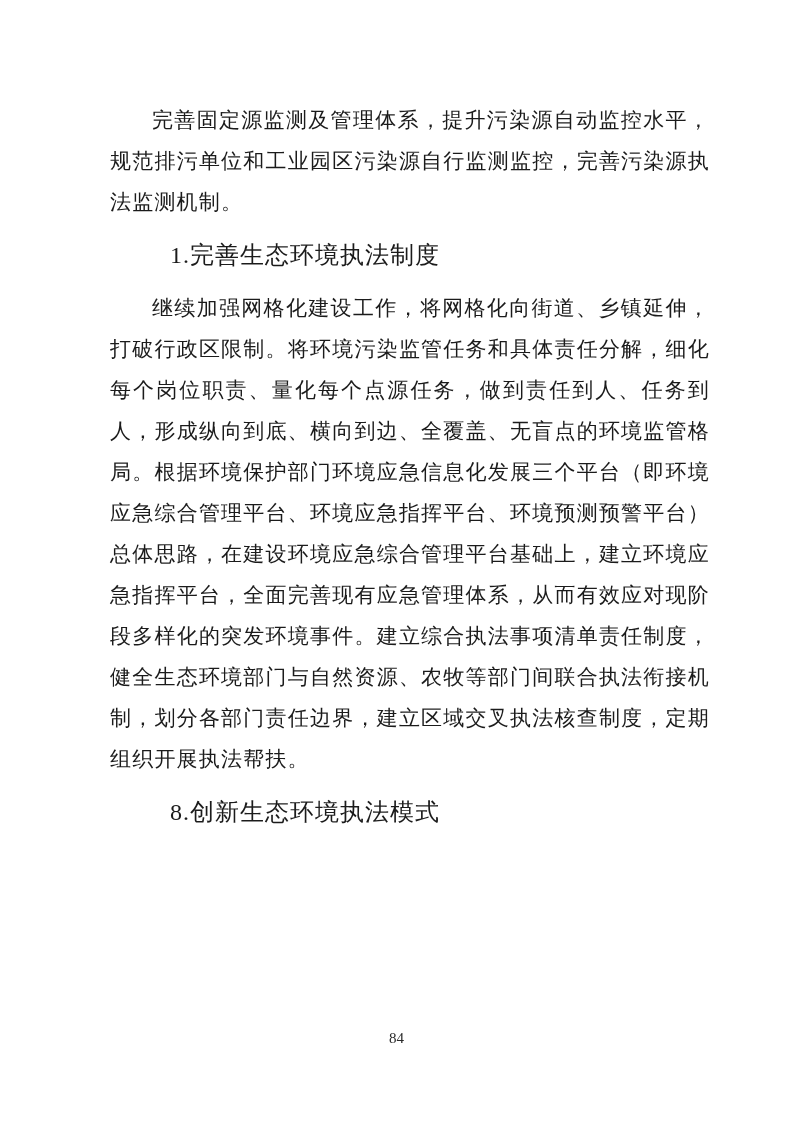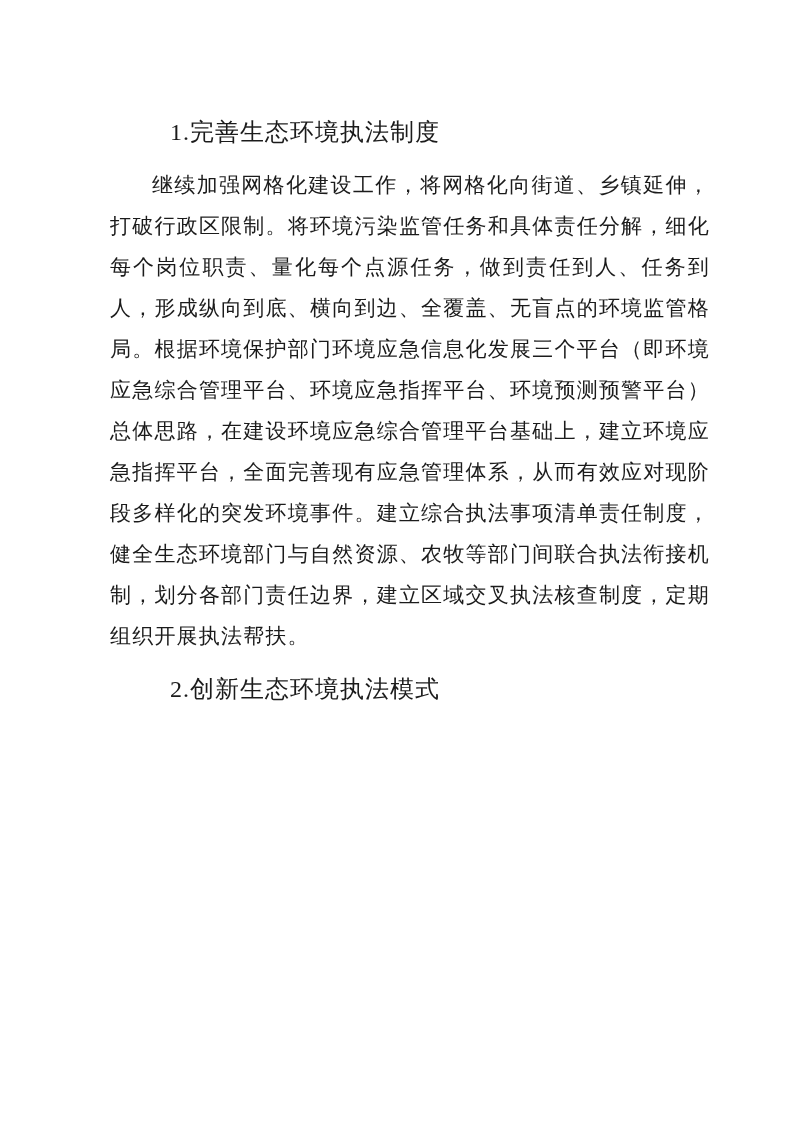--- a/index.html
+++ b/index.html
@@ -58,17 +58,19 @@
     font-size: 15px;
     line-height: 20px;
     color: #2a2a2a;
   }
 </style>
 </head>
 <body>
 
 <div class="page">
   <div class="content">
+    <p class="body-para">完善固定源监测及管理体系，提升污染源自动监控水平，规范排污单位和工业园区污染源自行监测监控，完善污染源执法监测机制。</p>
     <h3 class="sub-heading">1.完善生态环境执法制度</h3>
     <p class="body-para">继续加强网格化建设工作，将网格化向街道、乡镇延伸，打破行政区限制。将环境污染监管任务和具体责任分解，细化每个岗位职责、量化每个点源任务，做到责任到人、任务到人，形成纵向到底、横向到边、全覆盖、无盲点的环境监管格局。根据环境保护部门环境应急信息化发展三个平台（即环境应急综合管理平台、环境应急指挥平台、环境预测预警平台）总体思路，在建设环境应急综合管理平台基础上，建立环境应急指挥平台，全面完善现有应急管理体系，从而有效应对现阶段多样化的突发环境事件。建立综合执法事项清单责任制度，健全生态环境部门与自然资源、农牧等部门间联合执法衔接机制，划分各部门责任边界，建立区域交叉执法核查制度，定期组织开展执法帮扶。</p>
-    <h3 class="sub-heading">2.创新生态环境执法模式</h3>
+    <h3 class="sub-heading">8.创新生态环境执法模式</h3>
   </div>
+  <div class="page-number">84</div>
 </div>
 
 </body></html>

